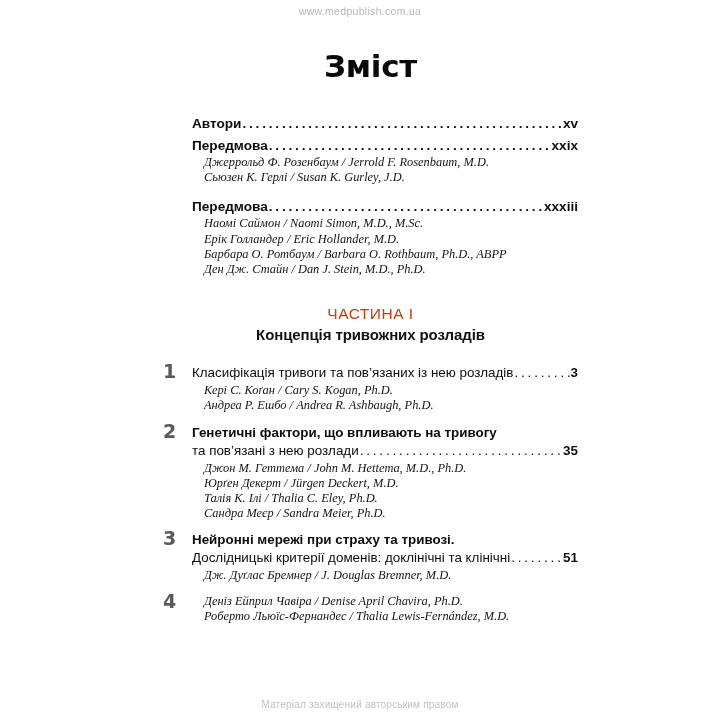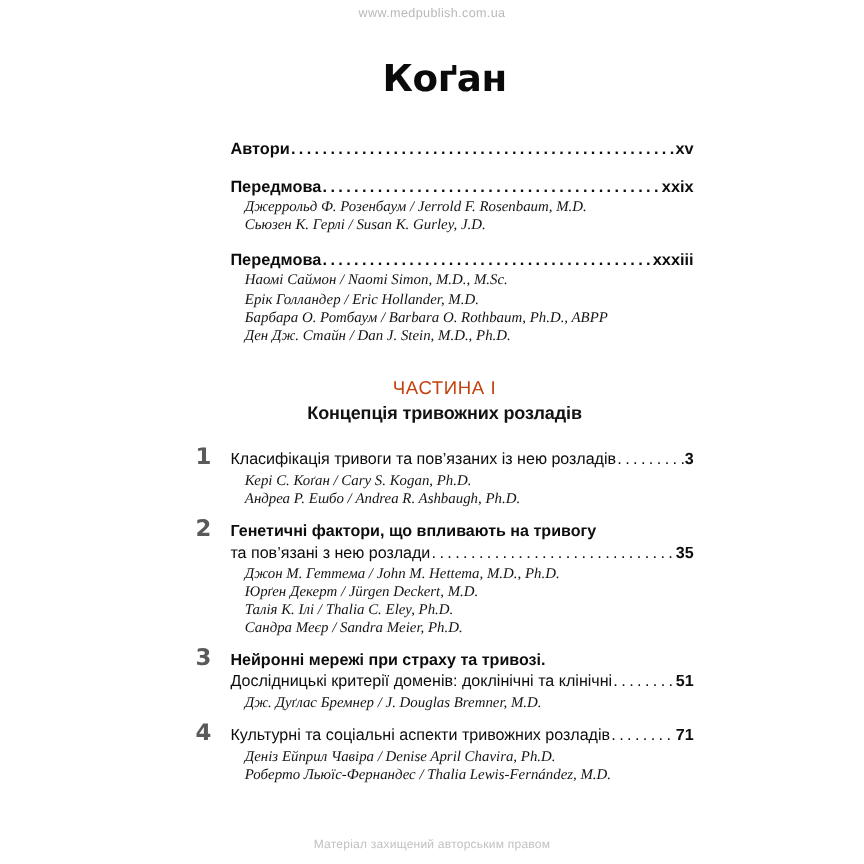--- a/index.html
+++ b/index.html
@@ -176,33 +176,33 @@
   .chap-line.plain {
     display: block;
     font-weight: bold;
   }
   .chap-line .title-seg { flex: 0 0 auto; }
   .chap-line .pageno { flex: 0 0 auto; font-weight: 600; }
   .chap-line .leader { font-weight: 500; }
   .chapter .authors { padding-left: 12px; margin-top: 1px; }
 
   
-  .fm-entry.first { margin-bottom: 17px; }
+  .fm-entry.first { margin-bottom: 7px; }
   .fm-entry.second { margin-bottom: 14px; }
 </style>
 </head>
 <body>
 
 <div class="page">
 
   <div class="watermark-top">www.medpublish.com.ua</div>
 
   <div class="content">
 
-    <h1 class="doc-title">Коґан</h1>
+    <h1 class="doc-title">Зміст</h1>
 
     <div class="frontmatter">
         <div class="fm-entry first">
           <div class="fm-line">
             <span class="label title-seg">Автори</span>
             <span class="leader"></span>
             <span class="pageno">xv</span>
           </div>
         </div>
         <div class="fm-entry second">
@@ -278,25 +278,20 @@
               <span class="pageno">51</span>
             </div>
             <div class="authors">
               <div class="author-line">Дж. Дуґлас Бремнер / J. Douglas Bremner, M.D.</div>
             </div>
           </div>
         </div>
         <div class="chapter">
           <div class="chapter-num">4</div>
           <div class="chapter-body">
-            <div class="chap-line">
-              <span class="label title-seg">Культурні та соціальні аспекти тривожних розладів</span>
-              <span class="leader"></span>
-              <span class="pageno">71</span>
-            </div>
             <div class="authors">
               <div class="author-line">Деніз Ейприл Чавіра / Denise April Chavira, Ph.D.</div>
               <div class="author-line">Роберто Льюїс-Фернандес / Thalia Lewis-Fernández, M.D.</div>
             </div>
           </div>
         </div>
       </div>
 
   </div>
 

